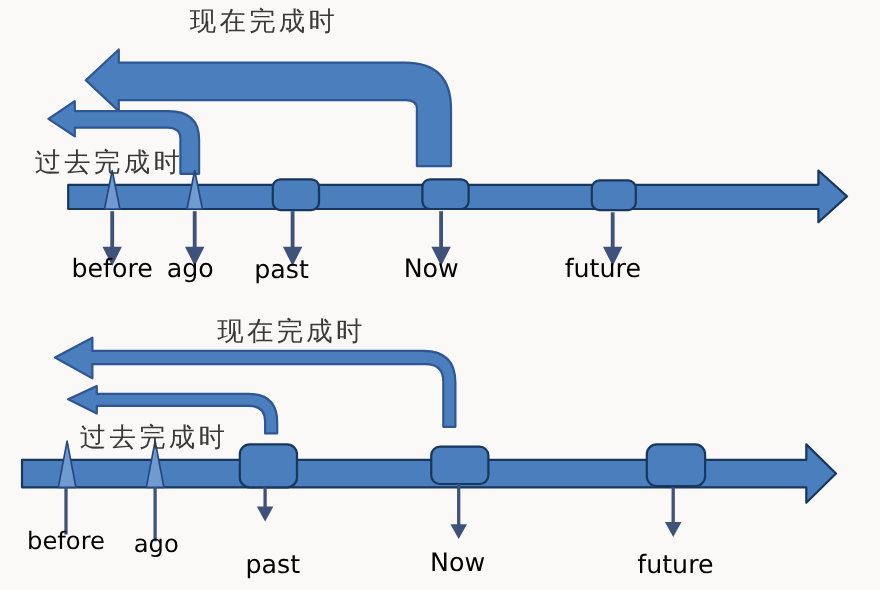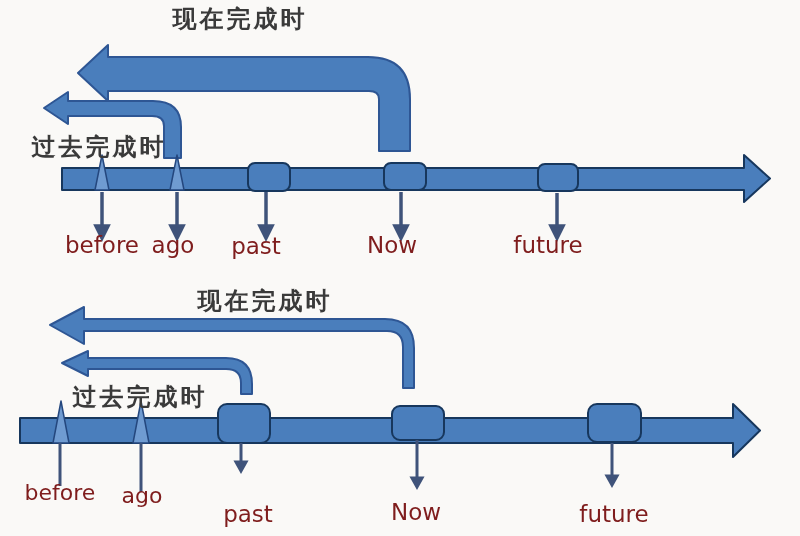--- a/index.html
+++ b/index.html
@@ -1,20 +1,20 @@
 <!DOCTYPE html>
 <html><head>
 <meta charset="utf-8">
 <style>
   html,body{margin:0;padding:0;width:800px;height:536px;background:#faf9f7;overflow:hidden;}
   #canvas{position:relative;width:800px;height:536px;font-family:"DejaVu Sans",sans-serif;}
   svg{position:absolute;left:0;top:0;}
   .lbl{position:absolute;transform:translateX(-50%);white-space:nowrap;
-       font-family:"DejaVu Sans",sans-serif;font-size:23px;color:#7f1d1d;}
-  .cn{font-size:24px;color:#3a3a3a;letter-spacing:3px;font-weight:700;}
+       font-family:"DejaVu Sans",sans-serif;font-size:23px;color:#000000;}
+  .cn{font-size:24px;color:#3a3a3a;letter-spacing:3px;font-weight:400;}
   .sm{font-size:22px;}
   
   .t-title   {left:240px;top:3px;}
   .t-pastperf{left:99px; top:131px;}
   .t-before  {left:102px;top:232px;}
   .t-ago     {left:173px;top:232px;}
   .t-past    {left:256px;top:233px;}
   .t-now     {left:392px;top:232px;}
   .t-future  {left:548px;top:232px;}
   

